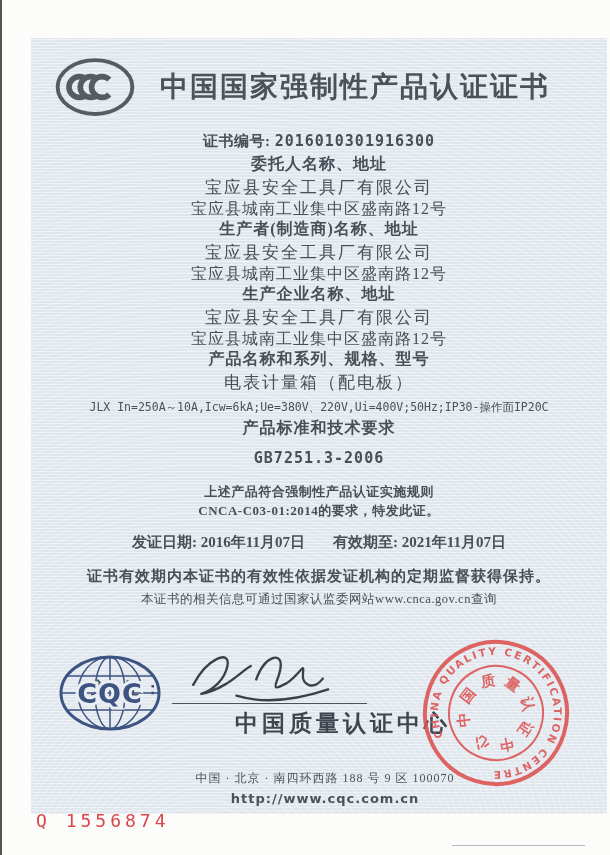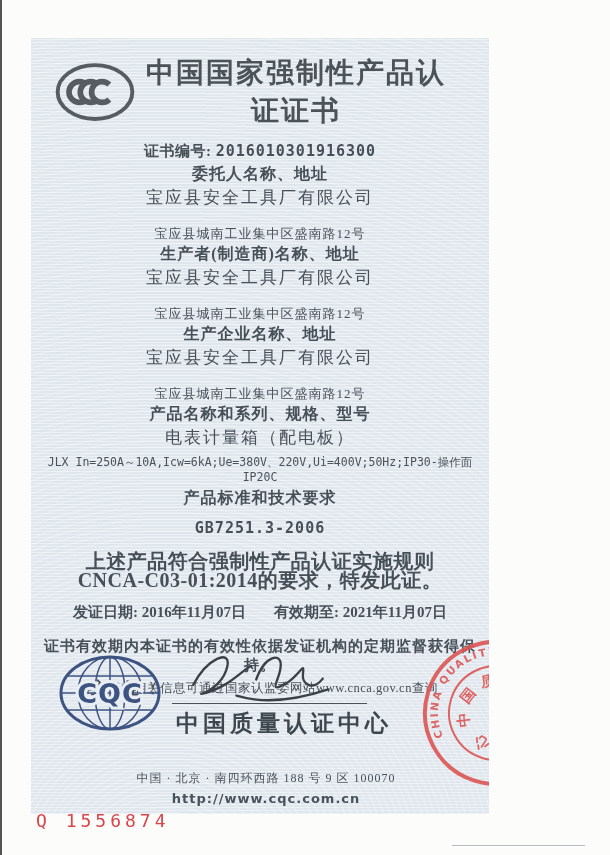--- a/index.html
+++ b/index.html
@@ -6,43 +6,43 @@
   body{
     width:610px;height:855px;position:relative;
     background:#fcfcfa;
     font-family:"Liberation Serif","DejaVu Serif",serif;
     color:#474f57;overflow:hidden;
   }
   .scan-edge{position:absolute;left:0;top:0;width:2px;height:855px;background:#2b2b2b;opacity:.8;}
   .scan-hairline{position:absolute;left:452px;top:845px;width:133px;height:1px;background:#9aa1a6;opacity:.7;}
 
   .page{
-    position:absolute;left:31px;top:38px;width:458px;height:776px;
+    position:absolute;left:31px;top:38px;width:576px;height:776px;
     background-color:#e9eef3;
     background-image:
       repeating-linear-gradient(0deg, rgba(255,255,255,.30) 0 1px, rgba(150,170,190,.07) 1px 3px),
       repeating-radial-gradient(circle at 30% 110%, rgba(255,255,255,.08) 0 2px, rgba(120,145,165,.04) 2px 6px);
     overflow:hidden;text-align:center;
   }
 
   .header{display:flex;align-items:center;padding:16px 30px 0 20px;}
   .ccc-logo{width:88px;height:66px;flex:none;}
   .title{flex:1;text-align:center;font-size:28px;font-weight:bold;letter-spacing:2px;color:#4b5359;padding-right:6px;}
 
   .certno{margin-top:12px;font-size:15px;font-weight:bold;letter-spacing:.5px;}
   .certno .num{font-family:"DejaVu Sans Mono","Liberation Mono",monospace;font-weight:bold;letter-spacing:1px;}
 
   .h{font-size:16px;font-weight:bold;line-height:20px;margin-top:3px;letter-spacing:1px;}
   .coname{font-size:17px;line-height:22px;margin-top:3px;letter-spacing:2px;}
-  .coaddr{font-size:13px;line-height:15px;margin-top:17px;letter-spacing:1px;}
+  .coaddr{font-size:16px;line-height:15px;margin-top:2px;letter-spacing:1px;}
 
   .spec{font-size:11.5px;line-height:15px;margin-top:6px;font-family:"DejaVu Sans Mono","Liberation Mono",monospace;color:#4a525a;}
   .gb{font-size:15px;line-height:19px;margin-top:11px;font-family:"DejaVu Sans Mono","Liberation Mono",monospace;font-weight:bold;letter-spacing:1px;}
 
-  .statement{margin-top:14px;font-size:20px;font-weight:bold;line-height:19px;letter-spacing:.5px;}
+  .statement{margin-top:14px;font-size:13px;font-weight:bold;line-height:19px;letter-spacing:.5px;}
   .dates{display:flex;justify-content:center;gap:28px;margin-top:13px;font-size:15px;font-weight:bold;}
   .validity{margin-top:15px;font-size:15px;font-weight:bold;letter-spacing:1px;}
   .query{margin-top:5px;font-size:12.5px;letter-spacing:.5px;}
 
   .signblock{position:absolute;left:0;right:12px;top:604px;height:120px;}
   .cqc-logo{position:absolute;left:26px;top:12px;width:106px;height:78px;}
   .sig-row{display:flex;align-items:flex-end;justify-content:flex-start;margin-left:60px;height:62px;}
   .director{font-size:17px;font-weight:bold;letter-spacing:5px;padding-bottom:4px;}
   .sigline{width:195px;border-bottom:1.5px solid #4a5157;position:relative;height:58px;margin-left:6px;}
   .sigline svg{position:absolute;left:5px;bottom:-4px;}

